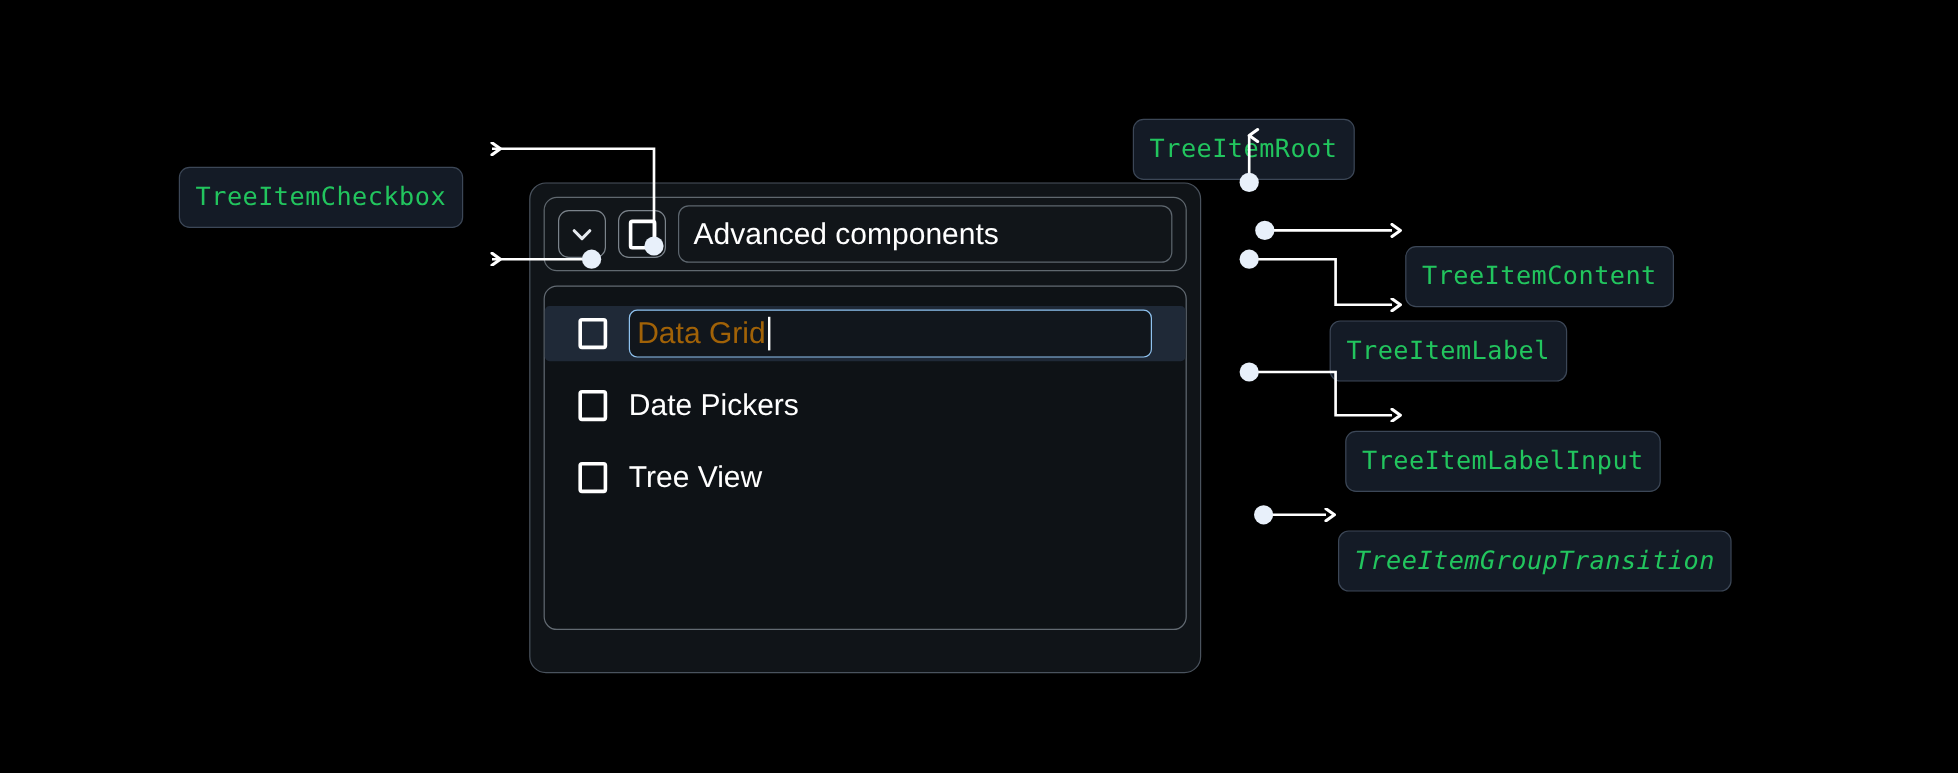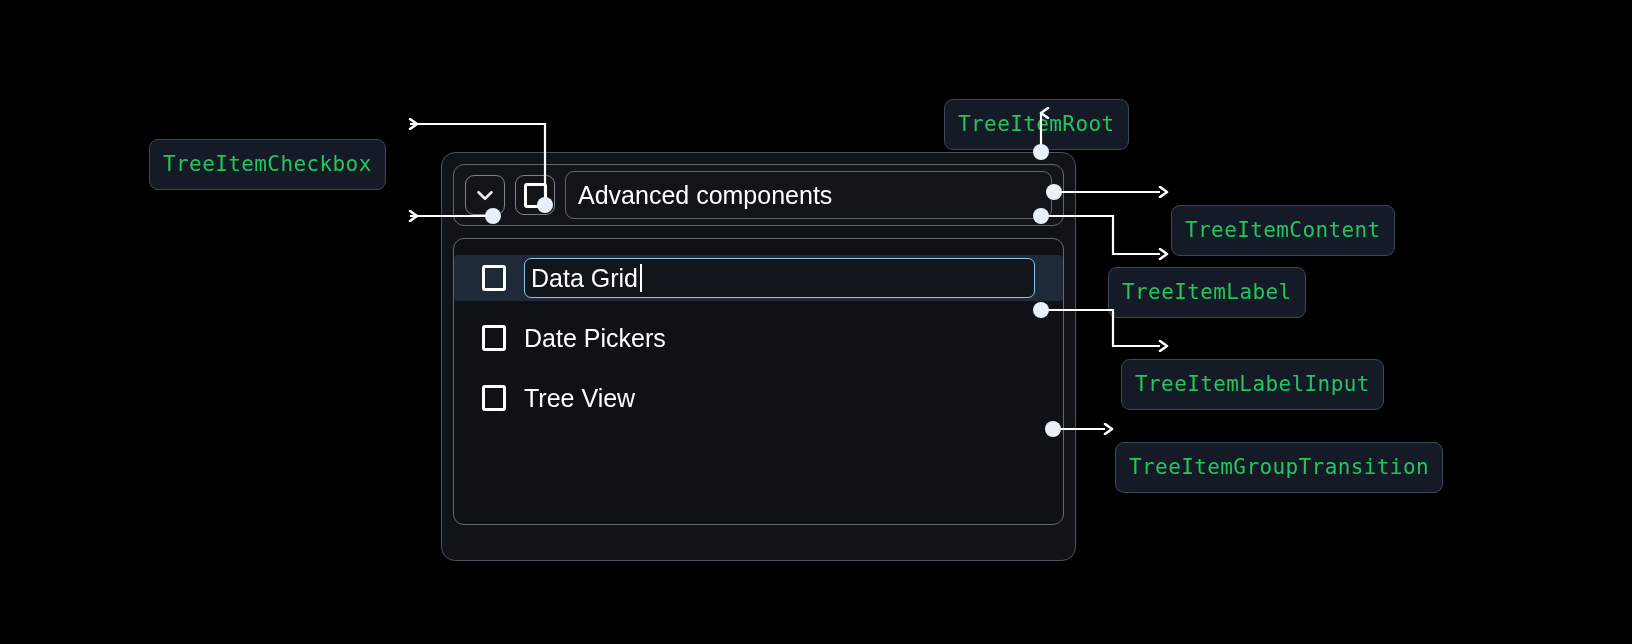--- a/index.html
+++ b/index.html
@@ -40,21 +40,21 @@
     position: absolute;
     left: 0; top: 0;
     width: 1632px; height: 644px;
     pointer-events: none;
   }
 
   
   #tree-root {
     position: absolute;
     left: 441px; top: 152px;
-    width: 635px; height: 409px;
+    width: 560px; height: 409px;
     background: #101418;
     border: 1px solid #4a535e;
     border-radius: 14px;
     padding: 11px;
   }
 
   #tree-content {
     position: relative;
     display: flex;
     align-items: center;
@@ -144,21 +144,21 @@
   #label-input {
     flex: 1 1 auto;
     margin-right: 28px;
     height: 40px;
     display: flex;
     align-items: center;
     padding: 0 6px;
     background: #11161c;
     border: 1px solid #8fc2ef;
     border-radius: 7px;
-    color: #ffffff;
+    color: #a16207;
     font-size: 25px;
   }
   .caret {
     display: inline-block;
     width: 2px; height: 28px;
     background: #ffffff;
     margin-left: 2px;
   }
 </style>
 </head>
@@ -180,21 +180,21 @@
   </div>
 
   <div class="chip" style="left:1108px; top:235px;">
     <span>TreeItemLabel</span>
   </div>
 
   <div class="chip" style="left:1121px; top:327px;">
     <span>TreeItemLabelInput</span>
   </div>
 
-  <div class="chip" style="left:1115px; top:410px;">
+  <div class="chip" style="left:1115px; top:410px;font-style:italic;">
     <span>TreeItemGroupTransition</span>
   </div>
 
   <div id="tree-root">
 
     <div id="tree-content">
 
       <div class="icon-container">
         <span>
           <svg width="26" height="26" viewBox="0 0 24 24" fill="none" stroke="#e6eaef" stroke-width="2.4" stroke-linecap="round" stroke-linejoin="round">

